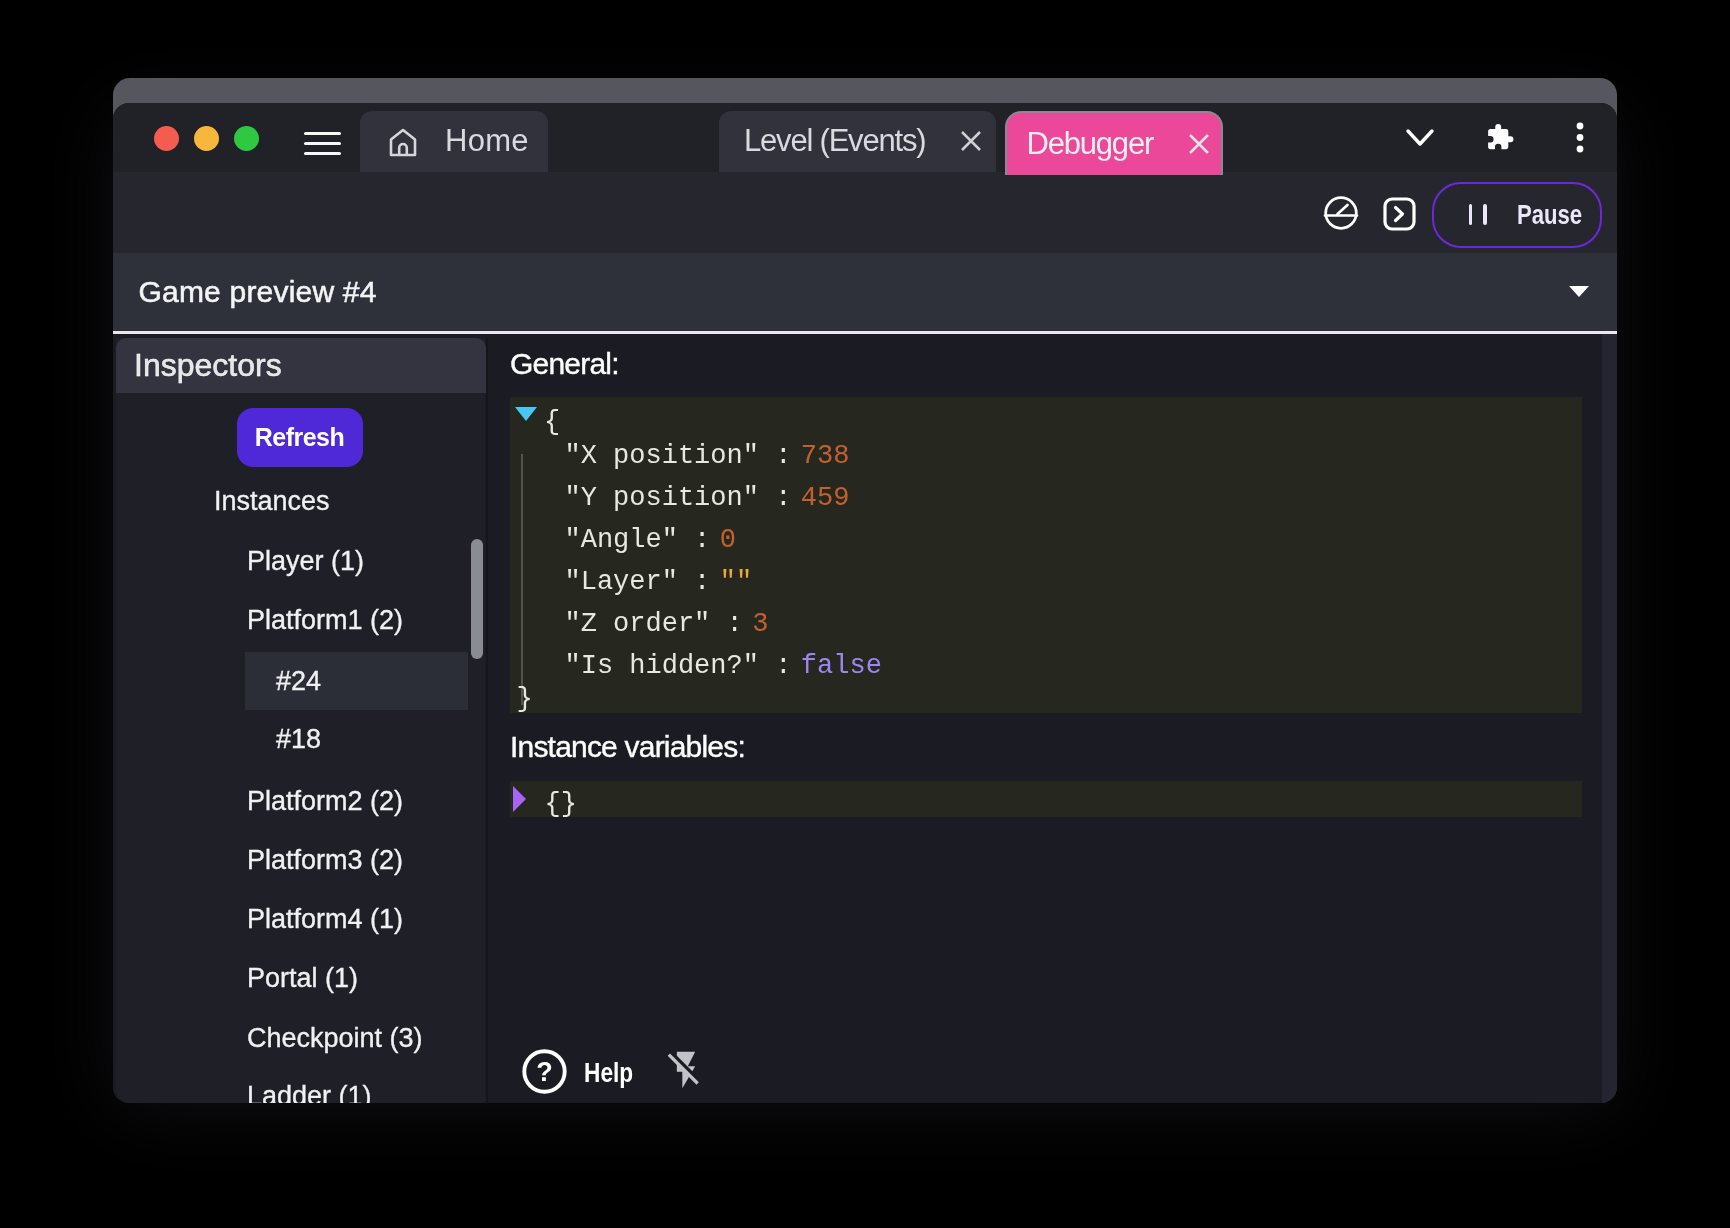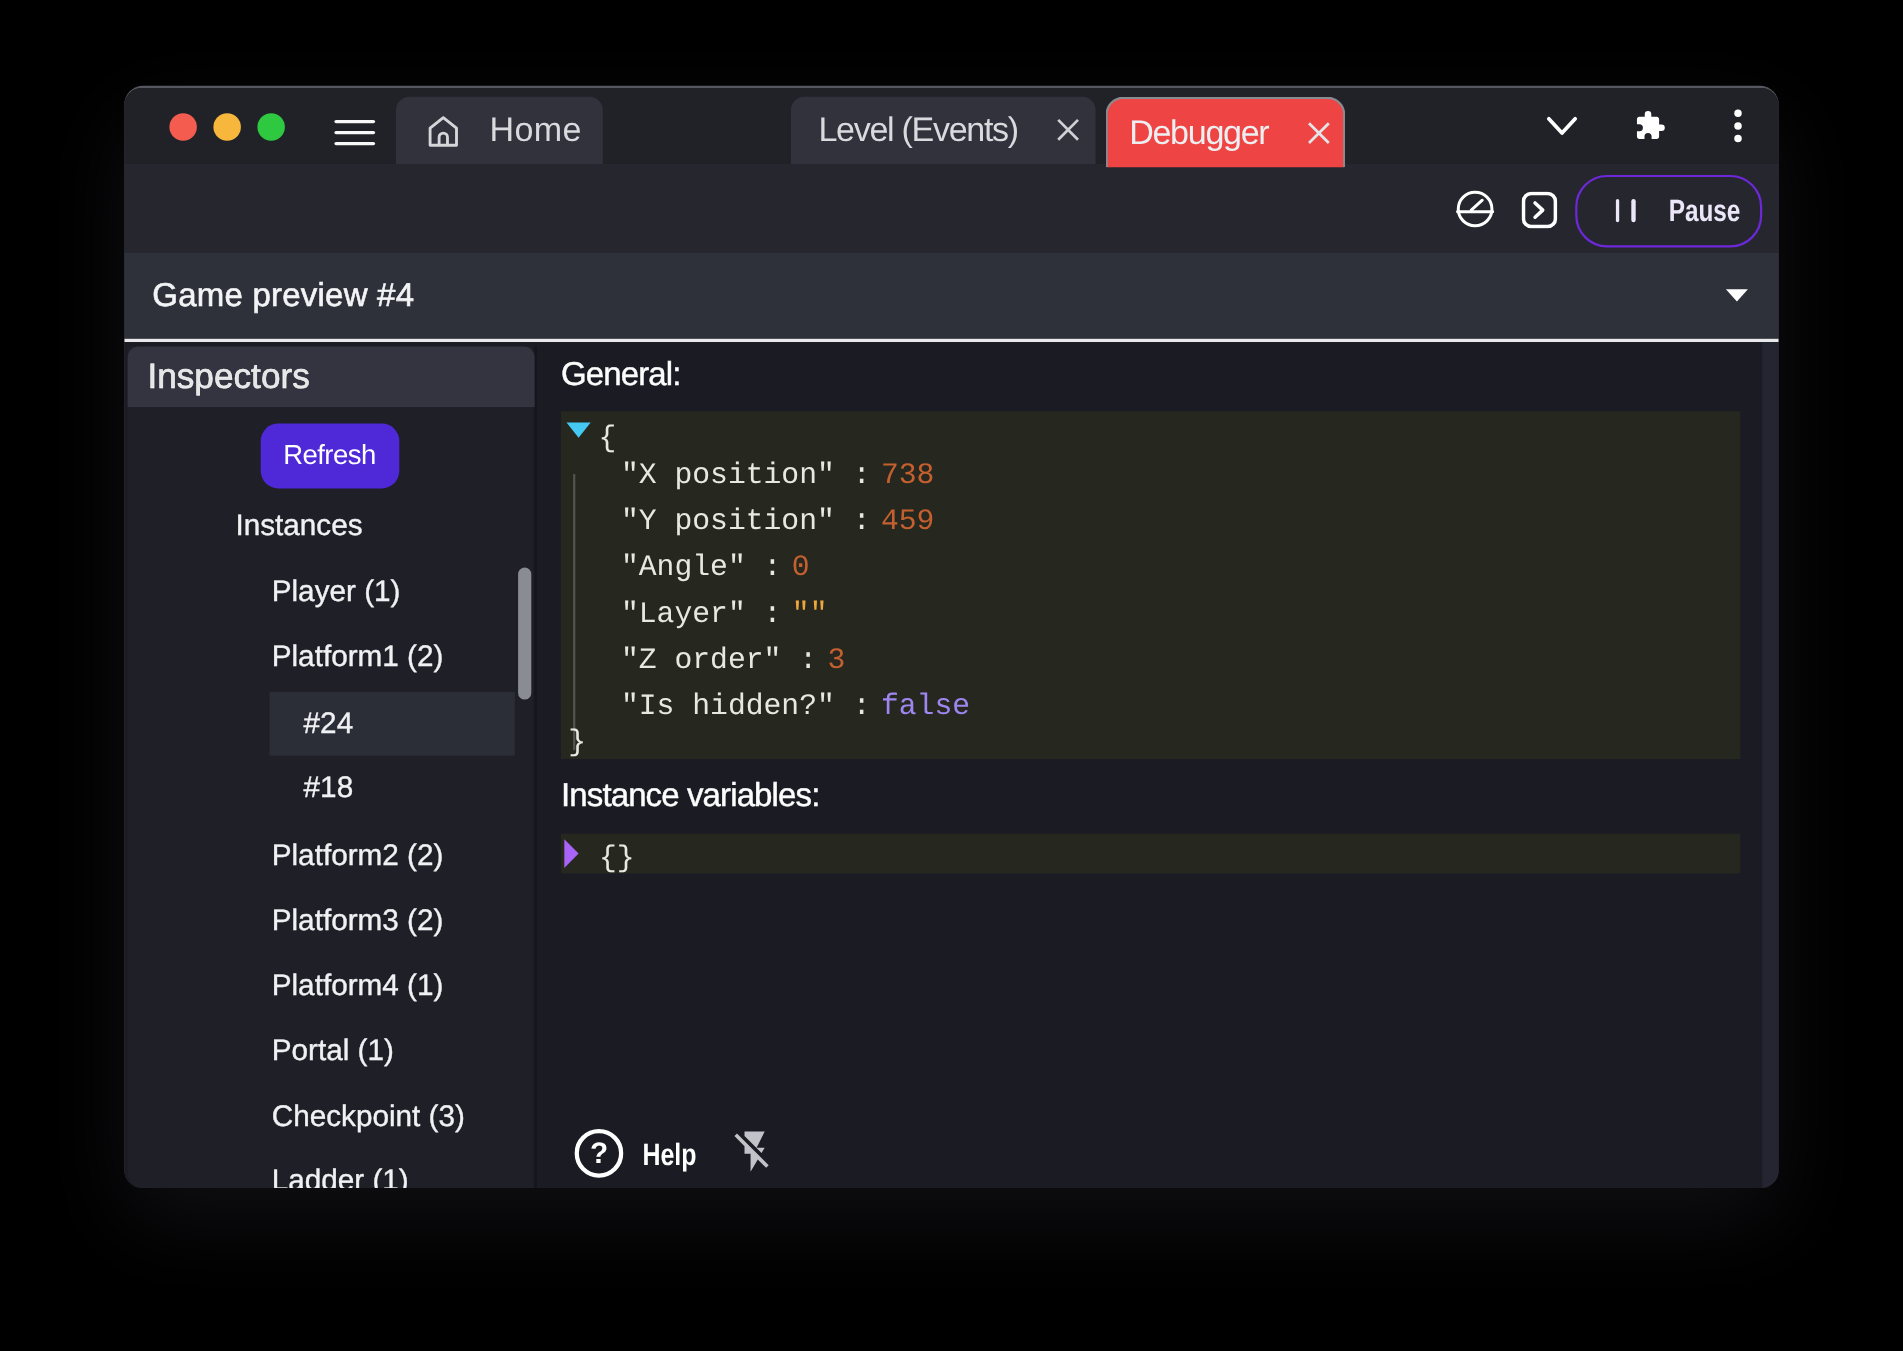--- a/index.html
+++ b/index.html
@@ -2,31 +2,31 @@
 <html><head>
 <meta charset="utf-8">
 <style>
   * { margin:0; padding:0; box-sizing:border-box; }
   html,body { width:1730px; height:1228px; background:#000; overflow:hidden; }
   body { font-family:"Liberation Sans", sans-serif; }
   #winwrap { position:absolute; left:113px; top:78px; width:1504px; height:1002px;
     background:#56575e; border-radius:17px; padding-top:2px;
     box-shadow:0 30px 80px rgba(20,20,25,.8); }
   #win { position:relative; width:1504px; height:1000px; background:#212227;
-    border-radius:16px 16px 16px 16px; overflow:hidden; }
+    border-radius:16px 16px 16px 16px; overflow:hidden;margin-top:23px; }
   
   #titlebar { position:absolute; left:0; top:0; width:1504px; height:69px; background:#212227; z-index:3; }
   .light { position:absolute; top:22.5px; width:25px; height:25px; border-radius:50%; }
   .burger { position:absolute; left:190.5px; width:37.5px; height:3px; border-radius:2px; background:#f8f8f8; }
   .tab { position:absolute; top:7.8px; height:61.2px; background:#31323c; border-radius:12px 12px 0 0;
          color:#d9dade; font-size:31px; letter-spacing:-1.2px; }
   #tab-home .lbl { letter-spacing:0.3px; }
   .tab .lbl { position:absolute; top:50%; transform:translateY(-50%); white-space:nowrap; }
   .tab svg.x { position:absolute; top:50%; transform:translateY(-50%); }
-  #tab-debugger { background:#ef4444; border:2px solid #8a8b92; border-bottom:none;
+  #tab-debugger { background:#ec4899; border:2px solid #8a8b92; border-bottom:none;
     border-radius:16px 16px 0 0; color:#eceef0; height:64.4px; }
   
   #toolbar { position:absolute; left:0; top:69px; width:1504px; height:80.5px; background:#26272e; }
   #pausebtn { position:absolute; left:1318.5px; top:9.5px; width:170px; height:66.5px;
     border:2px solid #6d28d9; border-radius:29px; }
   .pbar { position:absolute; top:20px; width:3.5px; height:21.5px; background:#ece7f8; border-radius:2px; }
   #pausetxt { position:absolute; left:83px; top:50%; transform:translateY(-50%) scaleX(0.79); transform-origin:left center;
     color:#ece7f8; font-size:28px; font-weight:bold; }
   
   #previewrow { position:absolute; left:0; top:149.5px; width:1504px; height:78px; background:#2f313a; }
@@ -39,21 +39,21 @@
   #content { position:absolute; left:0; top:230.5px; width:1504px; height:769.5px; background:#1b1c23; }
   #rightstrip { position:absolute; left:1489px; top:0; width:15px; height:769.5px; background:#242530; }
   #sidepanel { position:absolute; left:2.8px; top:4px; width:369.7px; height:765.5px; background:#1e1f27; border-radius:0 0 0 14px; }
   #sidediv { position:absolute; left:372.5px; top:4px; width:2.5px; height:765.5px; background:#15161c; }
   
   #insp-head { position:absolute; left:3px; top:4px; width:369.5px; height:55px;
     background:#333440; border-radius:10px 10px 0 0; }
   #insp-head span { position:absolute; left:18px; top:50%; transform:translateY(-50%);
     color:#e5e5e5; font-size:32px; font-weight:400; -webkit-text-stroke:0.5px #fff; }
   #refresh { position:absolute; left:123.5px; top:74px; width:126px; height:59px;
-    background:#4f28d8; border-radius:16px; color:#fff; font-size:25px; font-weight:normal; letter-spacing:-0.5px;
+    background:#4f28d8; border-radius:16px; color:#fff; font-size:25px; font-weight:bold; letter-spacing:-0.5px;
     display:flex; align-items:center; justify-content:center; }
   .srow { position:absolute; color:#f0f1f3; font-size:27px; white-space:nowrap; transform:translateY(-50%); -webkit-text-stroke:0.35px #f0f1f3; }
   #selrow { position:absolute; left:132px; top:318.5px; width:223px; height:58px; background:#2b2d37; }
   #sbar { position:absolute; left:357.5px; top:205.5px; width:12px; height:119.5px; background:#8a8c93; border-radius:6px; }
   
   .heading { position:absolute; color:#fdfdfe; font-size:30px; letter-spacing:-0.8px; transform:translateY(-50%); -webkit-text-stroke:0.4px #fdfdfe; }
   .codebox { position:absolute; left:397px; background:#26281f; }
   .mono { font-family:"Liberation Mono", monospace; font-size:27px; }
   .mline { position:absolute; transform:translateY(-50%); white-space:pre; color:#e7e8e0; }
   .num { color:#c4602f; }

